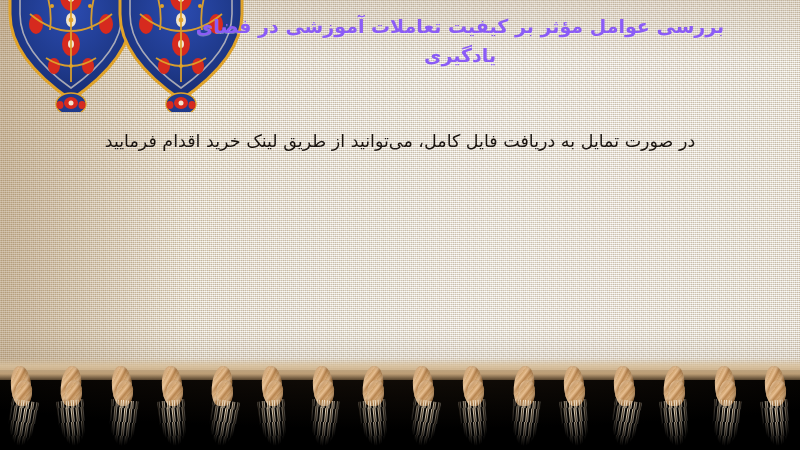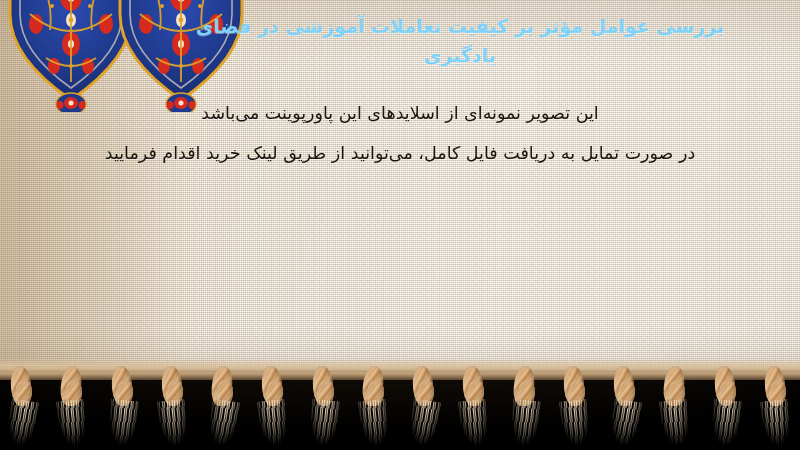--- a/index.html
+++ b/index.html
@@ -141,21 +141,21 @@
   .text-layer {
     position: absolute;
     left: 0; top: 0; width: 800px; height: 378px;
     direction: rtl;
   }
   .slide-title {
     position: absolute;
     right: 60px; top: 12px;
     width: 560px;
     text-align: center;
-    color: #7dd3fc;
+    color: #8b5cf6;
     font-size: 19px;
     line-height: 1.52;
     font-weight: 700;
     letter-spacing: 0;
     text-shadow: 0 1px 0 rgba(255,250,240,0.35);
   }
   .body-block {
     position: absolute;
     right: 40px; top: 105px;
     width: 720px;
@@ -163,21 +163,21 @@
     color: #1a1410;
     font-size: 17.5px;
     line-height: 1.0;
   }
   .body-line {
     display: block;
     margin: 0 0 22px 0;
     white-space: nowrap;
     text-shadow: 0 1px 0 rgba(255,250,240,0.30);
   }
-  .body-line:last-child { margin-bottom: 0; }
+  .body-line:last-child { margin-bottom: 0; margin-top: 28px; }
 </style>
 </head>
 <body>
 
 <div id="slide">
 
   <div class="canvas-ground"></div>
   <div class="ground-shade-left"></div>
   <div class="ground-shade-top"></div>
   <div class="ground-shade-bottom"></div>
@@ -285,21 +285,20 @@
         <ellipse cx="0" cy="-1" rx="2.5" ry="2.5" fill="#f2e6cf"></ellipse>
         <ellipse cx="-11" cy="1" rx="3.5" ry="4" fill="#d62a1e"></ellipse>
         <ellipse cx="11" cy="1" rx="3.5" ry="4" fill="#d62a1e"></ellipse>
       </g>
     </svg>
   </div>
 
   <div class="text-layer">
     <div class="slide-title">بررسی عوامل مؤثر بر کیفیت تعاملات آموزشی در فضای یادگیری</div>
     <div class="body-block">
-      <span class="body-line">این تصویر نمونه‌ای از اسلایدهای این پاورپوینت می‌باشد</span>
       <span class="body-line">در صورت تمایل به دریافت فایل کامل، می‌توانید از طریق لینک خرید اقدام فرمایید</span>
     </div>
   </div>
 
   <div class="black-band"></div>
   <div class="selvedge"></div>
   <div class="fringe-row" id="fringe-row">
       <div class="tassel">
         <div class="knot"></div>
         <div class="knot b"></div>

